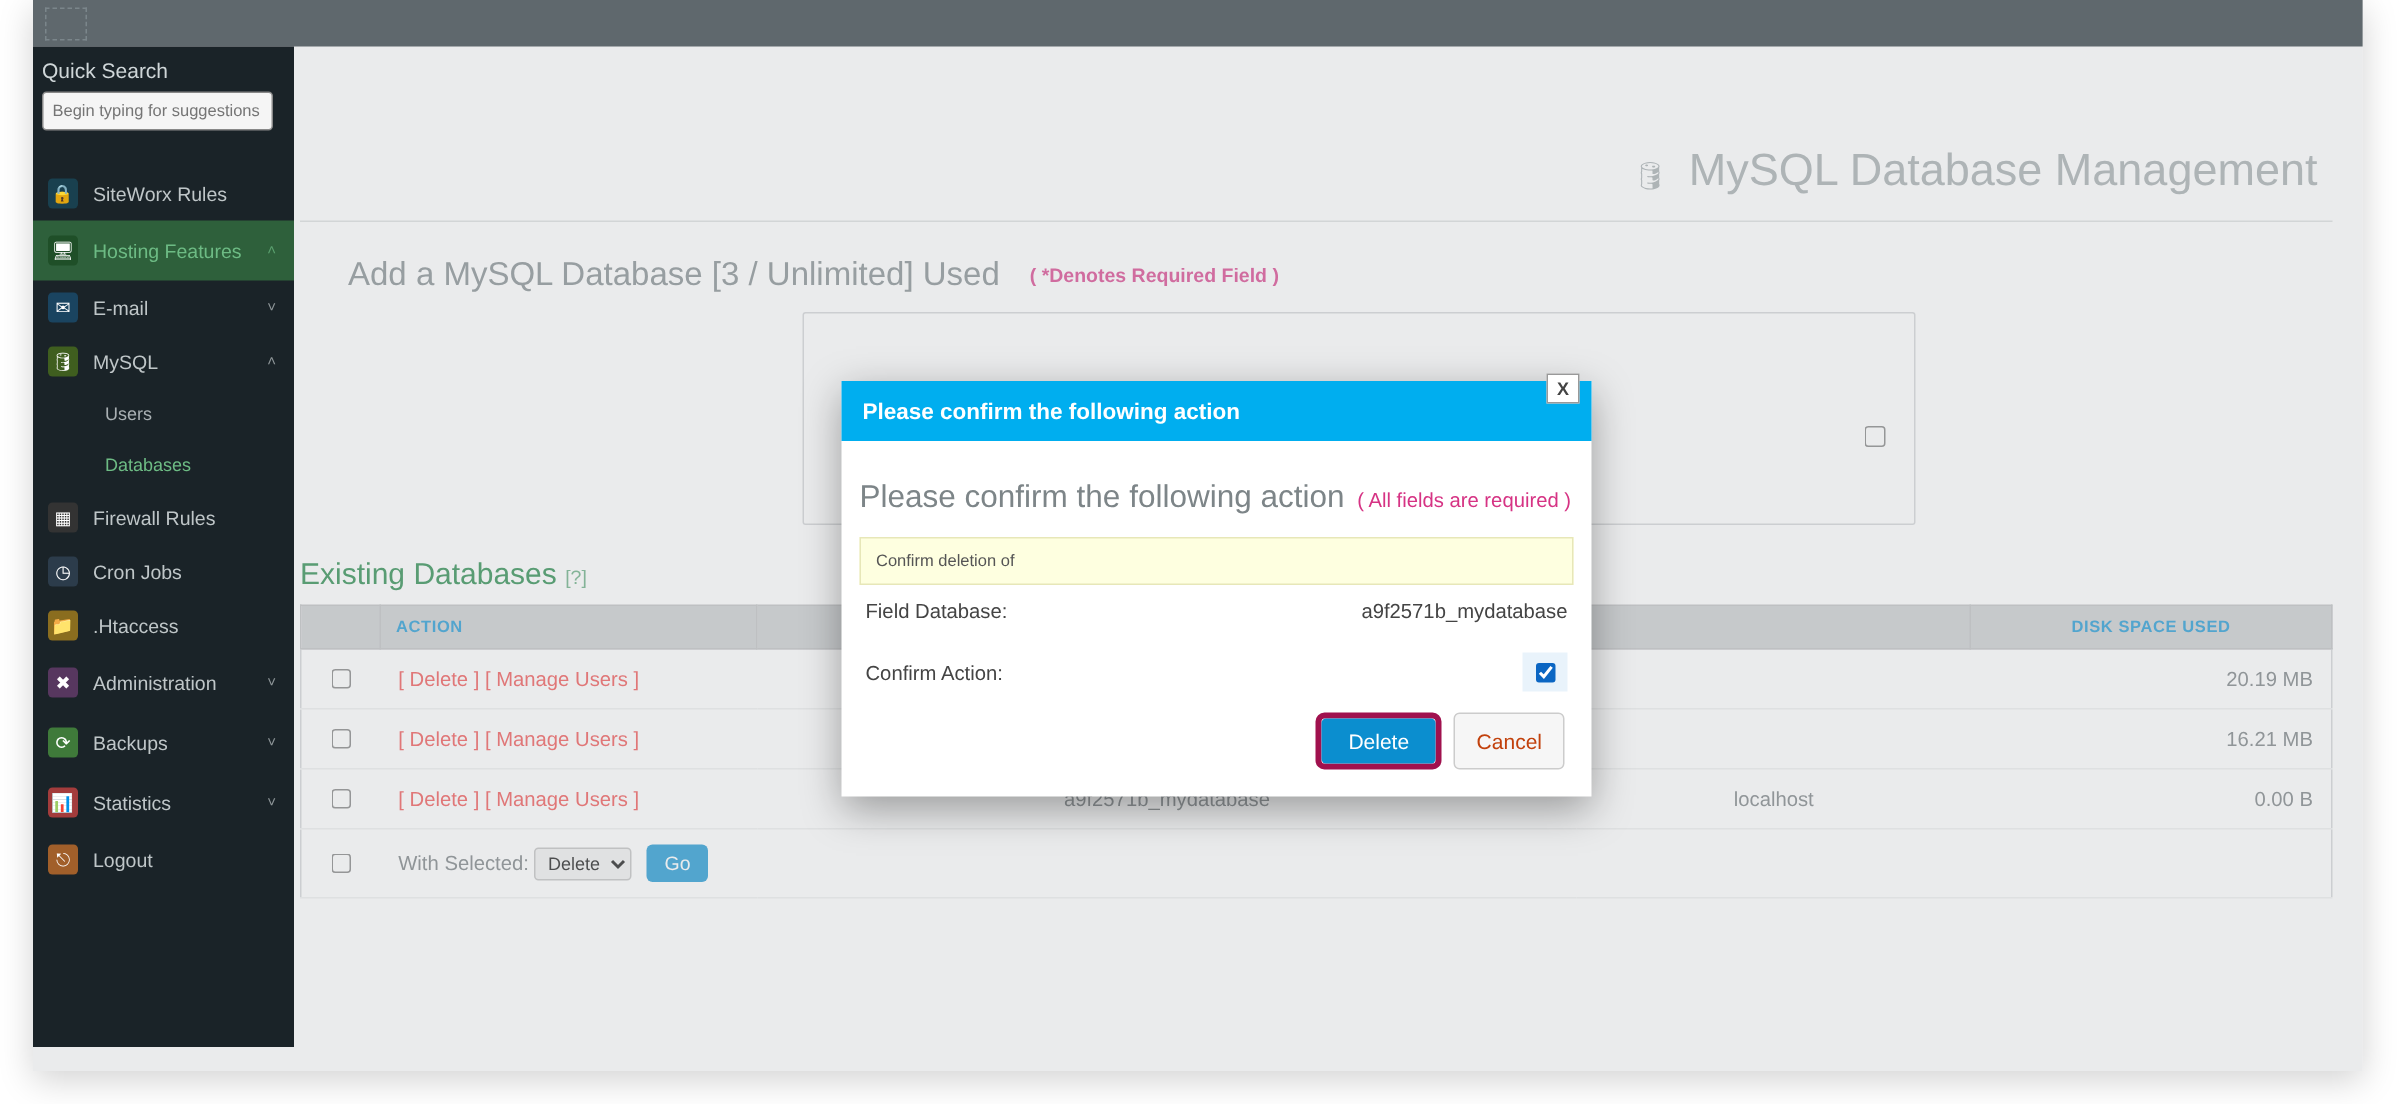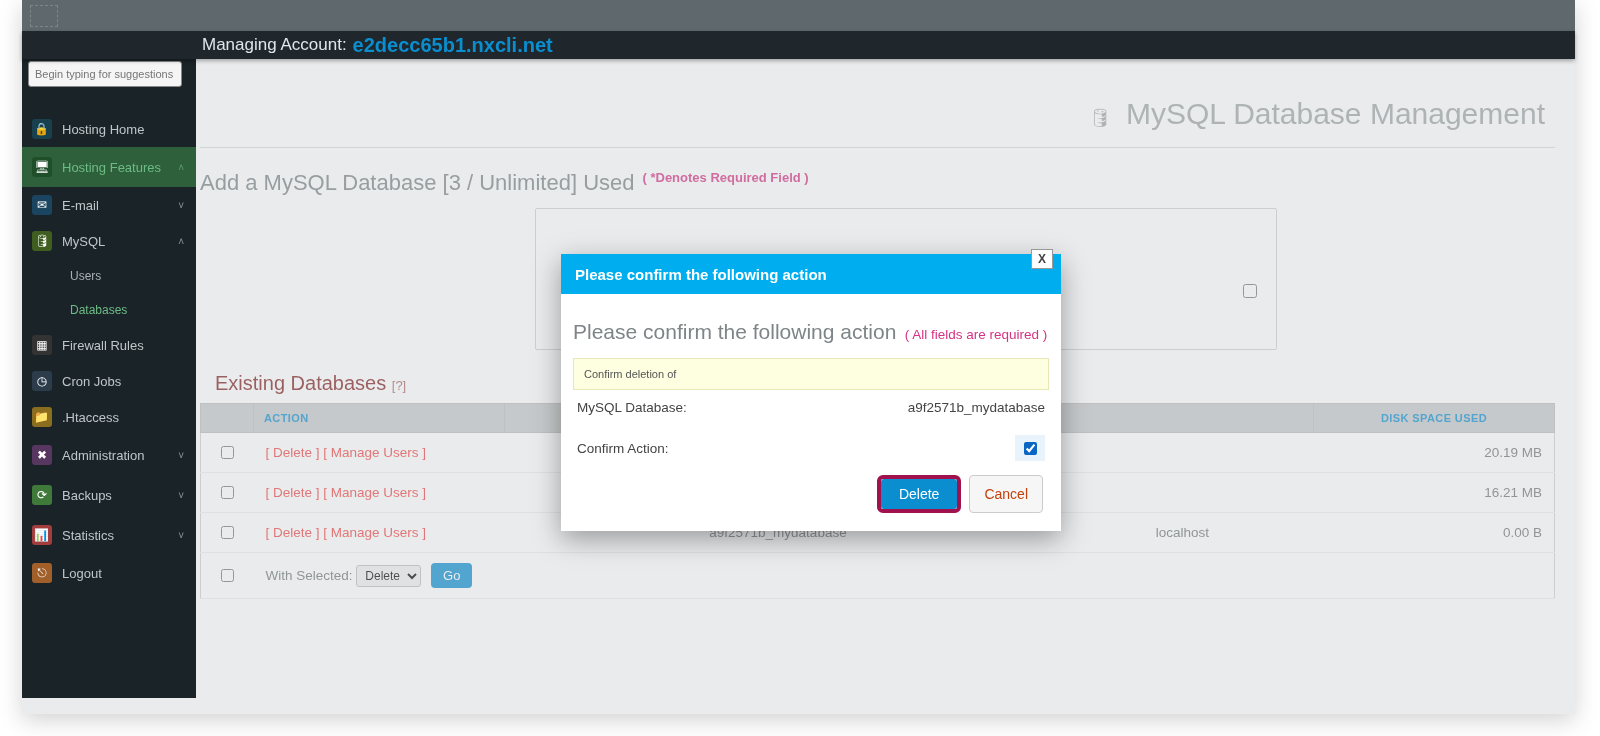--- a/index.html
+++ b/index.html
@@ -120,38 +120,38 @@
     text-align:right;
     padding:38px 10px 10px 0;
     color:#9ea6a9;
     font-weight:300;
     font-size:30px;
   }
   .page-title .ic-db{font-size:18px; margin-right:6px;}
   hr.sep{border:none;border-top:1px solid #d9dbdc;margin:6px 0 22px;}
   .section-h {
     color:#7a8386; font-size:22px; font-weight:400;
-    display:flex; align-items:flex-start; gap:8px;
+    display:flex; align-items:center; gap:20px;margin-left:32px;
   }
   .section-h .req{color:#d63384; font-size:13px; font-weight:600;}
   .add-panel {
     margin:12px 0 22px 335px;
     width:740px; height:140px;
     border:1px solid #cfd1d3;
     background:#fff;
     border-radius:2px;
     position:relative;
   }
   .add-panel .chk { position:absolute; right:16px; top:72px; width:14px; height:14px;}
   .add-panel .btn {
     position:absolute; left:494px; top:102px;
     background:#0b8ecf; color:#fff; border:none;
     width:14px; height:20px; border-radius:3px;
   }
-  .sub-h { color:#7f1d1d; font-size:20px; margin:14px 15px 8px;}
+  .sub-h { color:#15803d; font-size:20px; margin:14px 0 8px;}
   .sub-h .q{font-size:13px; opacity:.7;}
   
   table.db { width:100%; border-collapse:collapse; background:#fff; border:1px solid #cfd1d3;}
   table.db thead th{
     background:#c6c8ca;
     font-size:11px; color:#0b8ecf; font-weight:700;
     letter-spacing:.4px;
     padding:8px 10px;
     border:1px solid #b8babc;
   }
@@ -229,21 +229,21 @@
   </div>
 
   <aside class="sidebar">
     <div class="qs-label">Quick Search</div>
     <input class="qs-input" placeholder="Begin typing for suggestions" style="">
 
     <div style="height:14px"></div>
 
     <div class="nav-item">
       <span class="ic lock">🔒</span>
-      <span>Hosting Home</span>
+      <span>SiteWorx Rules</span>
     </div>
 
     <div class="nav-item active group">
       <span class="ic monitor">🖥</span>
       <span>Hosting Features</span>
       <span class="chev">˄</span>
     </div>
 
     <div class="nav-item">
       <span class="ic mail">✉</span>
@@ -285,24 +285,20 @@
       <span class="ic stats">📊</span>
       <span>Statistics</span>
       <span class="chev">˅</span>
     </div>
     <div class="nav-item">
       <span class="ic logout">⎋</span>
       <span>Logout</span>
     </div>
   </aside>
 
-  <div class="manage-row">
-    <span>Managing Account:</span>
-    <span class="domain">e2decc65b1.nxcli.net</span>
-  </div>
 
   <main class="main">
     <div class="page-title">
       <span class="ic-db">🛢</span>
       <span>MySQL Database Management</span>
     </div>
     <hr class="sep">
 
     <div class="section-h">
       <span>Add a MySQL Database [3 / Unlimited] Used</span>
@@ -381,21 +377,21 @@
     <div class="titlebar">
       <span>Please confirm the following action</span>
     </div>
     <div class="body">
       <span class="h2">Please confirm the following action</span>
       <span class="req2">( All fields are required )</span>
 
       <div class="yellow">Confirm deletion of</div>
 
       <div class="row">
-        <span>MySQL Database:</span>
+        <span>Field Database:</span>
         <span>a9f2571b_mydatabase</span>
       </div>
 
       <div class="row">
         <span>Confirm Action:</span>
         <span class="confirm-chk">
           <input type="checkbox" checked="" style="">
         </span>
       </div>
 

